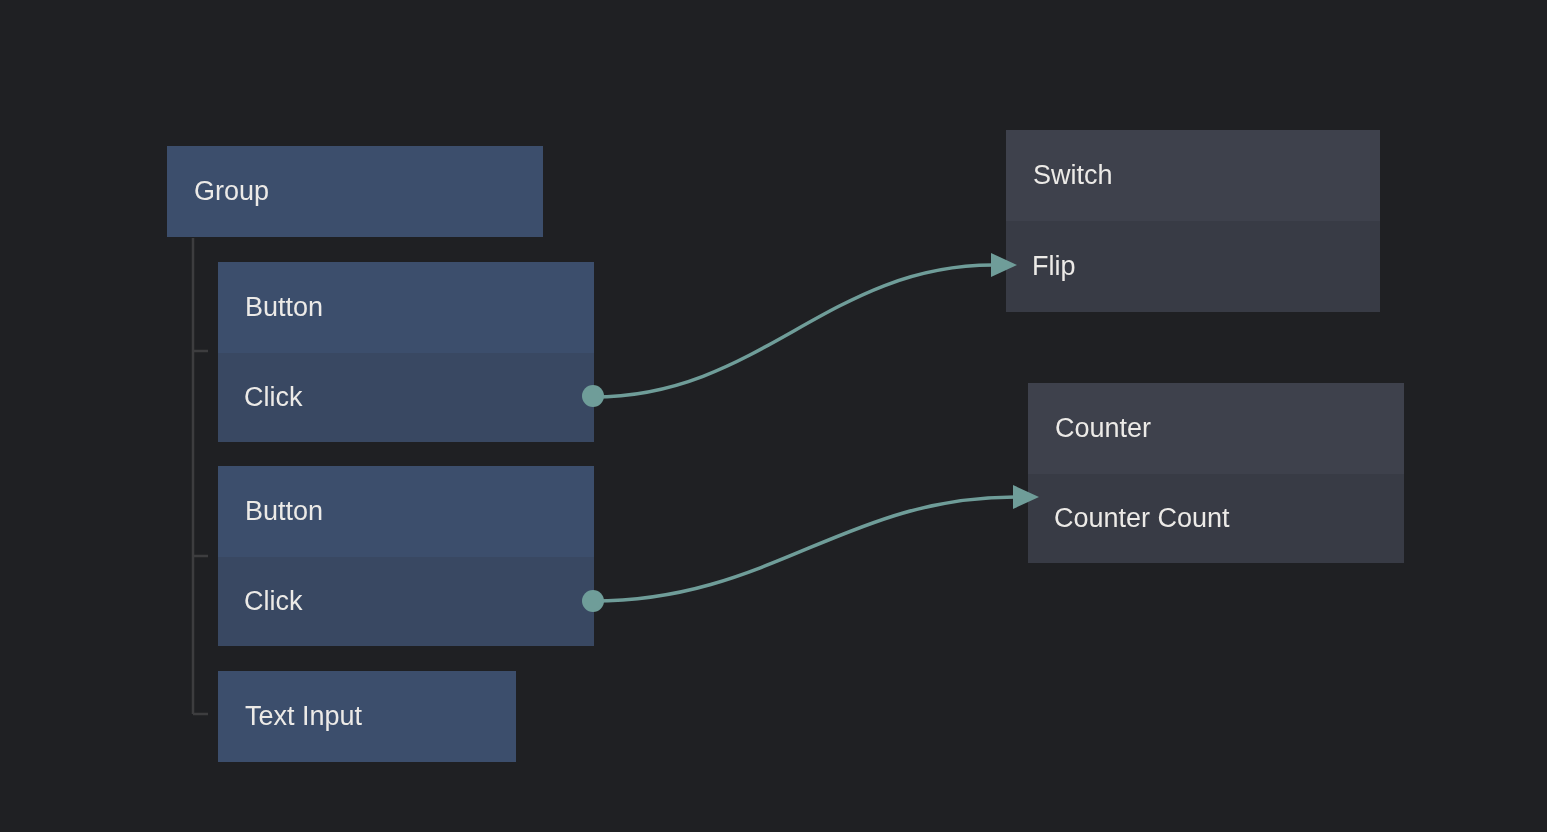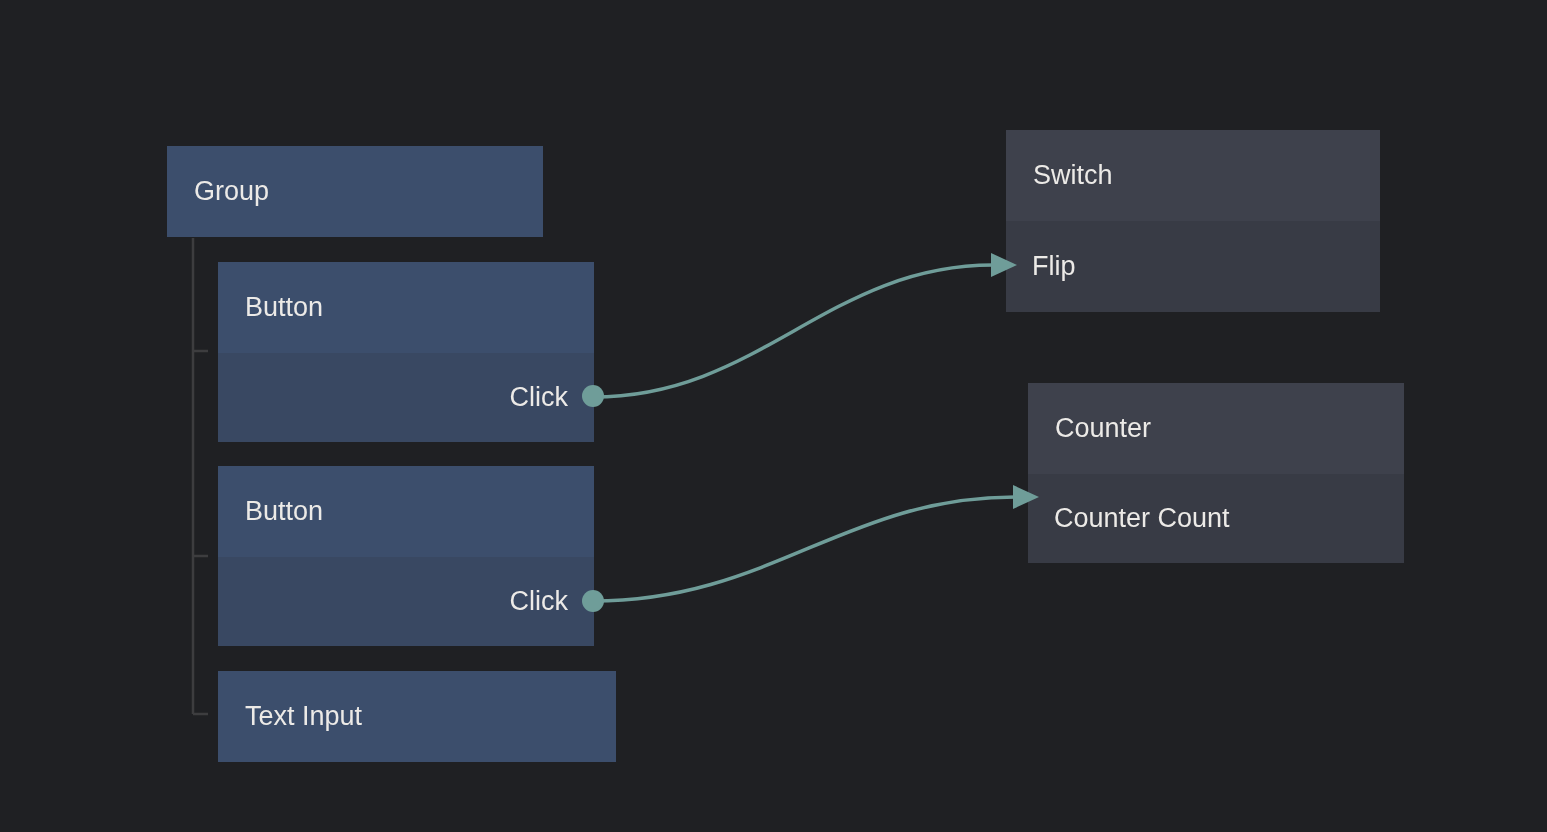--- a/index.html
+++ b/index.html
@@ -33,29 +33,29 @@
     box-sizing:border-box;
     font-size:27px;
   }
   .node .prow{
     height:89px;
     display:flex;align-items:center;
     padding:0 26px;
     box-sizing:border-box;
     font-size:27px;
   }
-  .node .prow.out{justify-content:flex-end;}
+  .node .prow.out{justify-content:flex-start;}
   .blue .hdr{background:var(--node-blue-header);text-align:center;}
   .blue .prow{background:var(--node-blue-body);}
   .gray .hdr{background:var(--node-gray-header);text-align:center;}
   .gray .prow{background:var(--node-gray-body);}
   .node-group{left:167px;top:146px;width:376px;}
   .node-button1{left:218px;top:262px;width:376px;}
   .node-button2{left:218px;top:466px;width:376px;}
-  .node-textinput{left:218px;top:671px;width:398px;}
+  .node-textinput{left:218px;top:671px;width:298px;}
   .node-switch{left:1006px;top:130px;width:374px;}
   .node-switch .prow{height:91px;}
   .node-counter{left:1028px;top:363px;width:376px;margin-top:20px;}
   .overlay{
     position:absolute;left:0;top:0;width:1547px;height:832px;
   }
   .tree{stroke:var(--tree-line);stroke-width:2.5;fill:none;}
   .wire{stroke:var(--wire);stroke-width:3.5;fill:none;stroke-linecap:round;}
   .arrow{fill:var(--wire);}
   .port{fill:var(--wire);}

